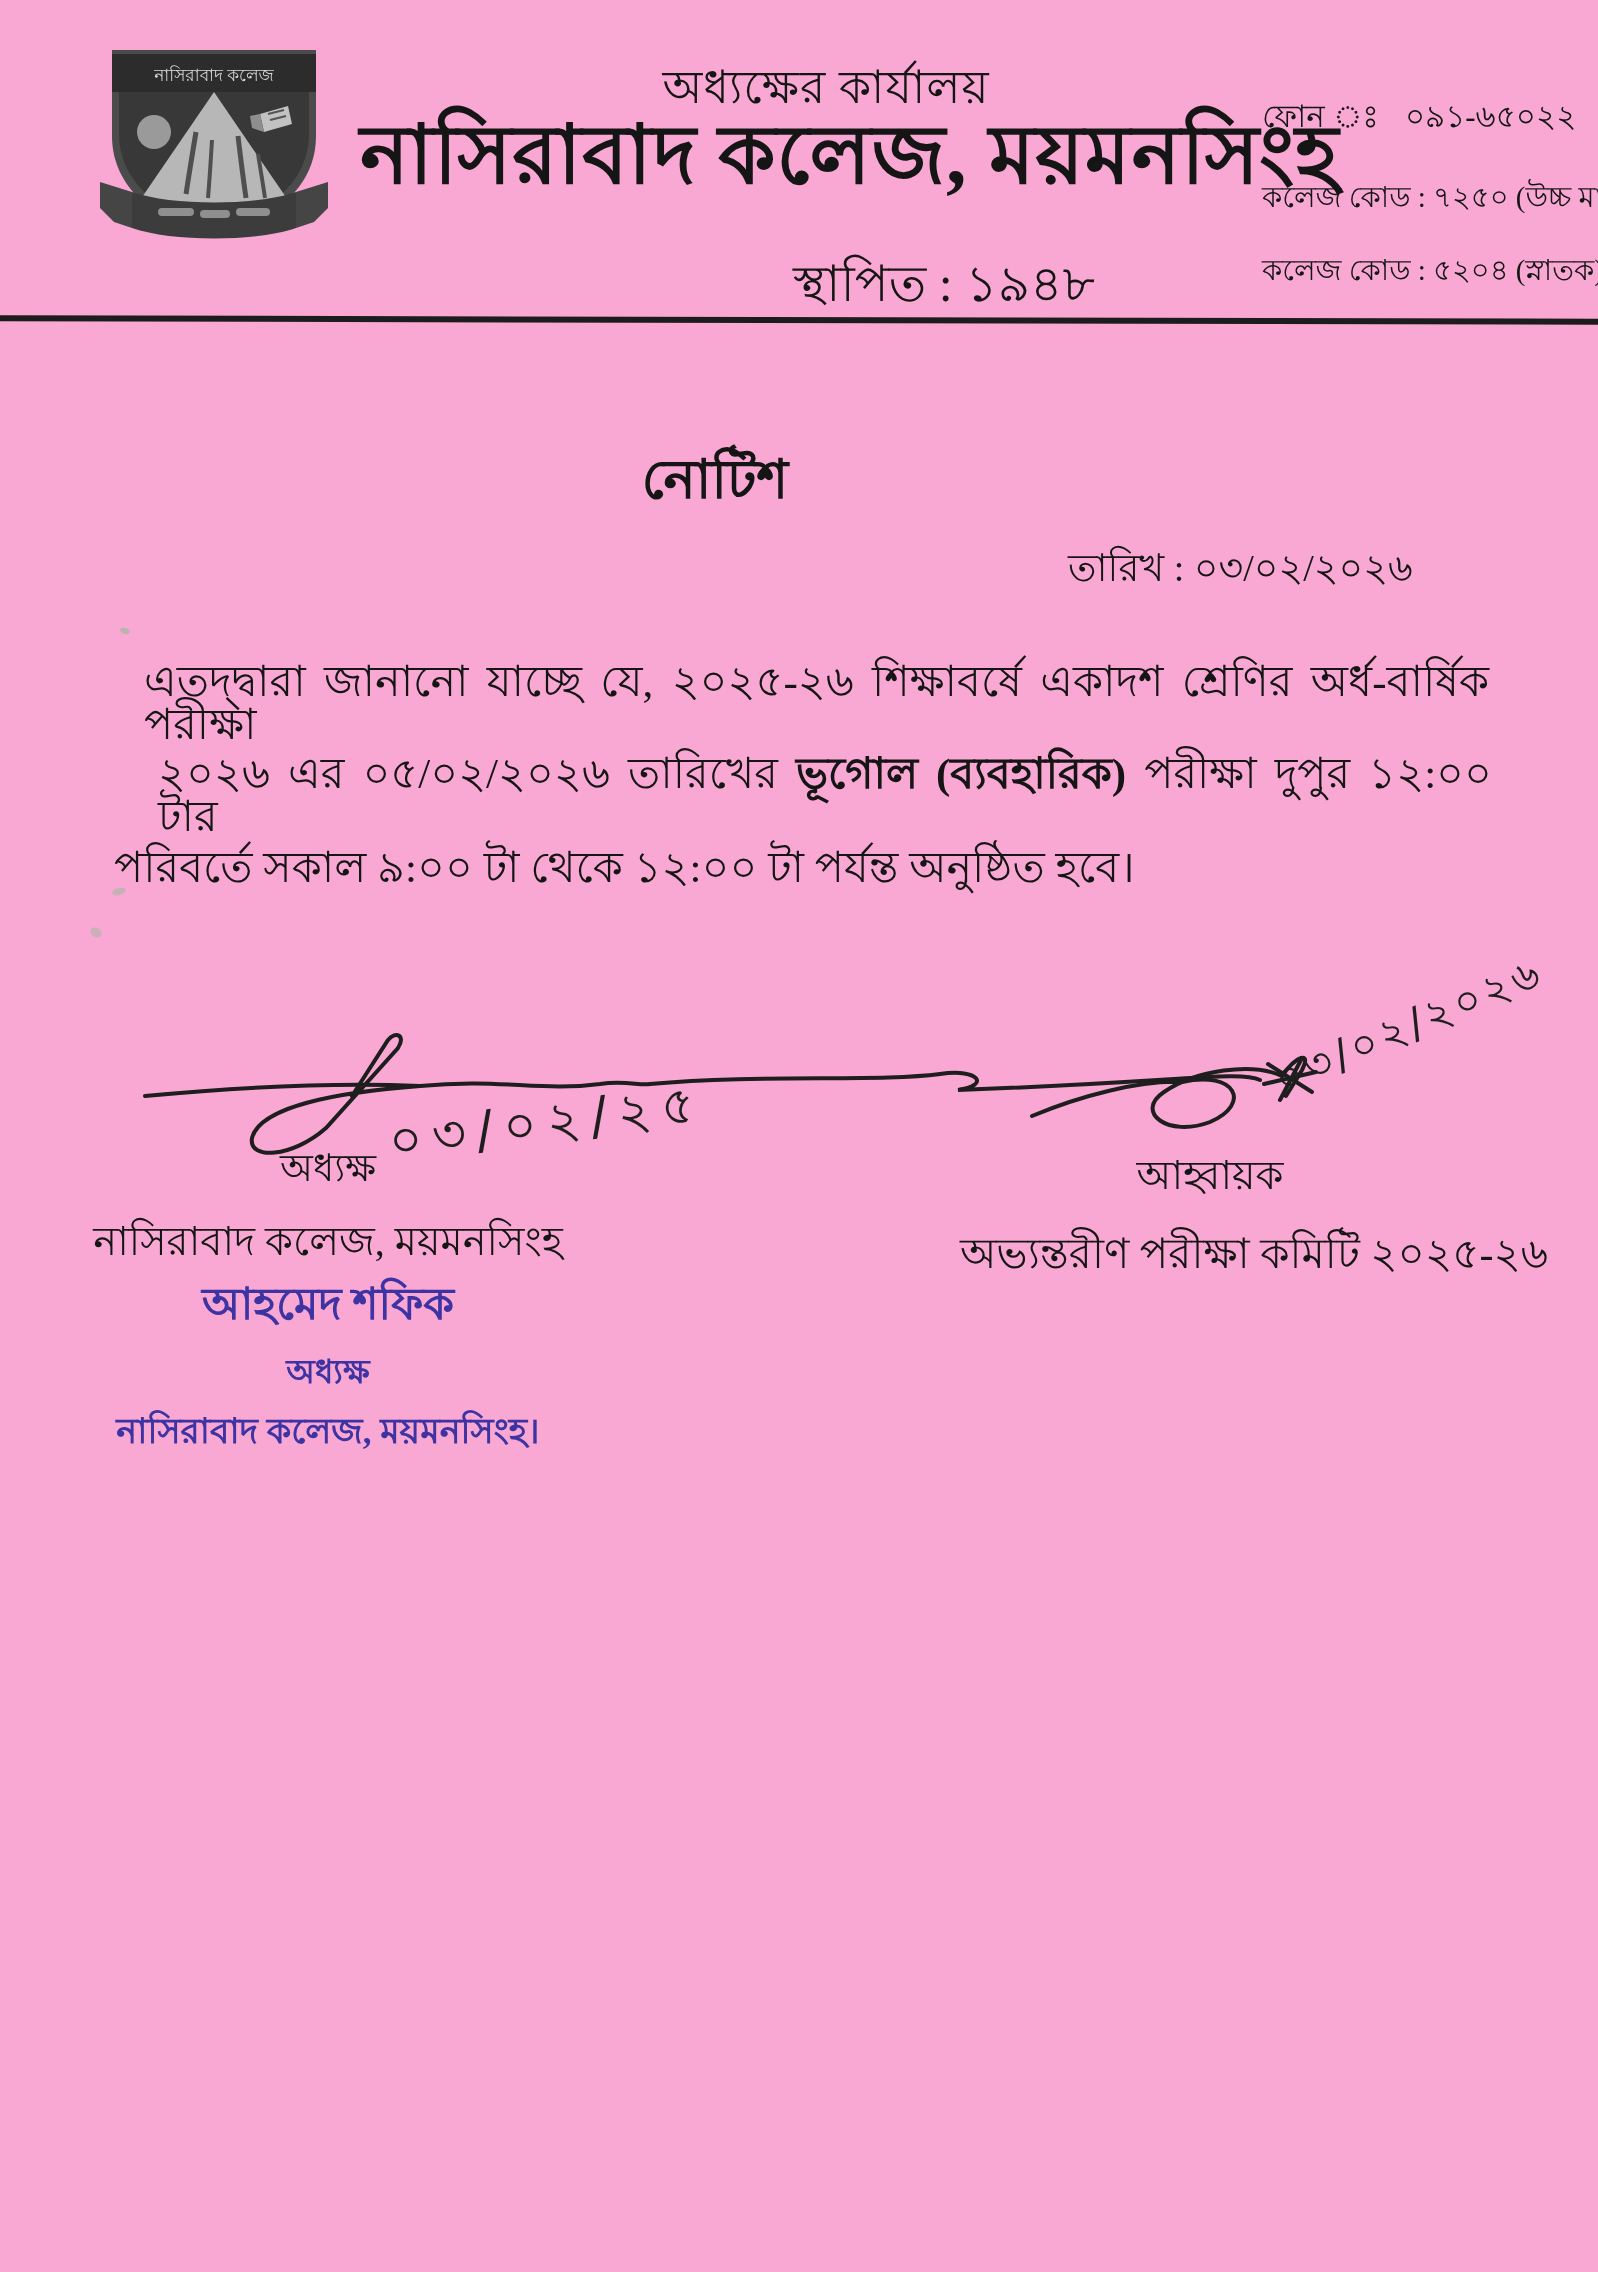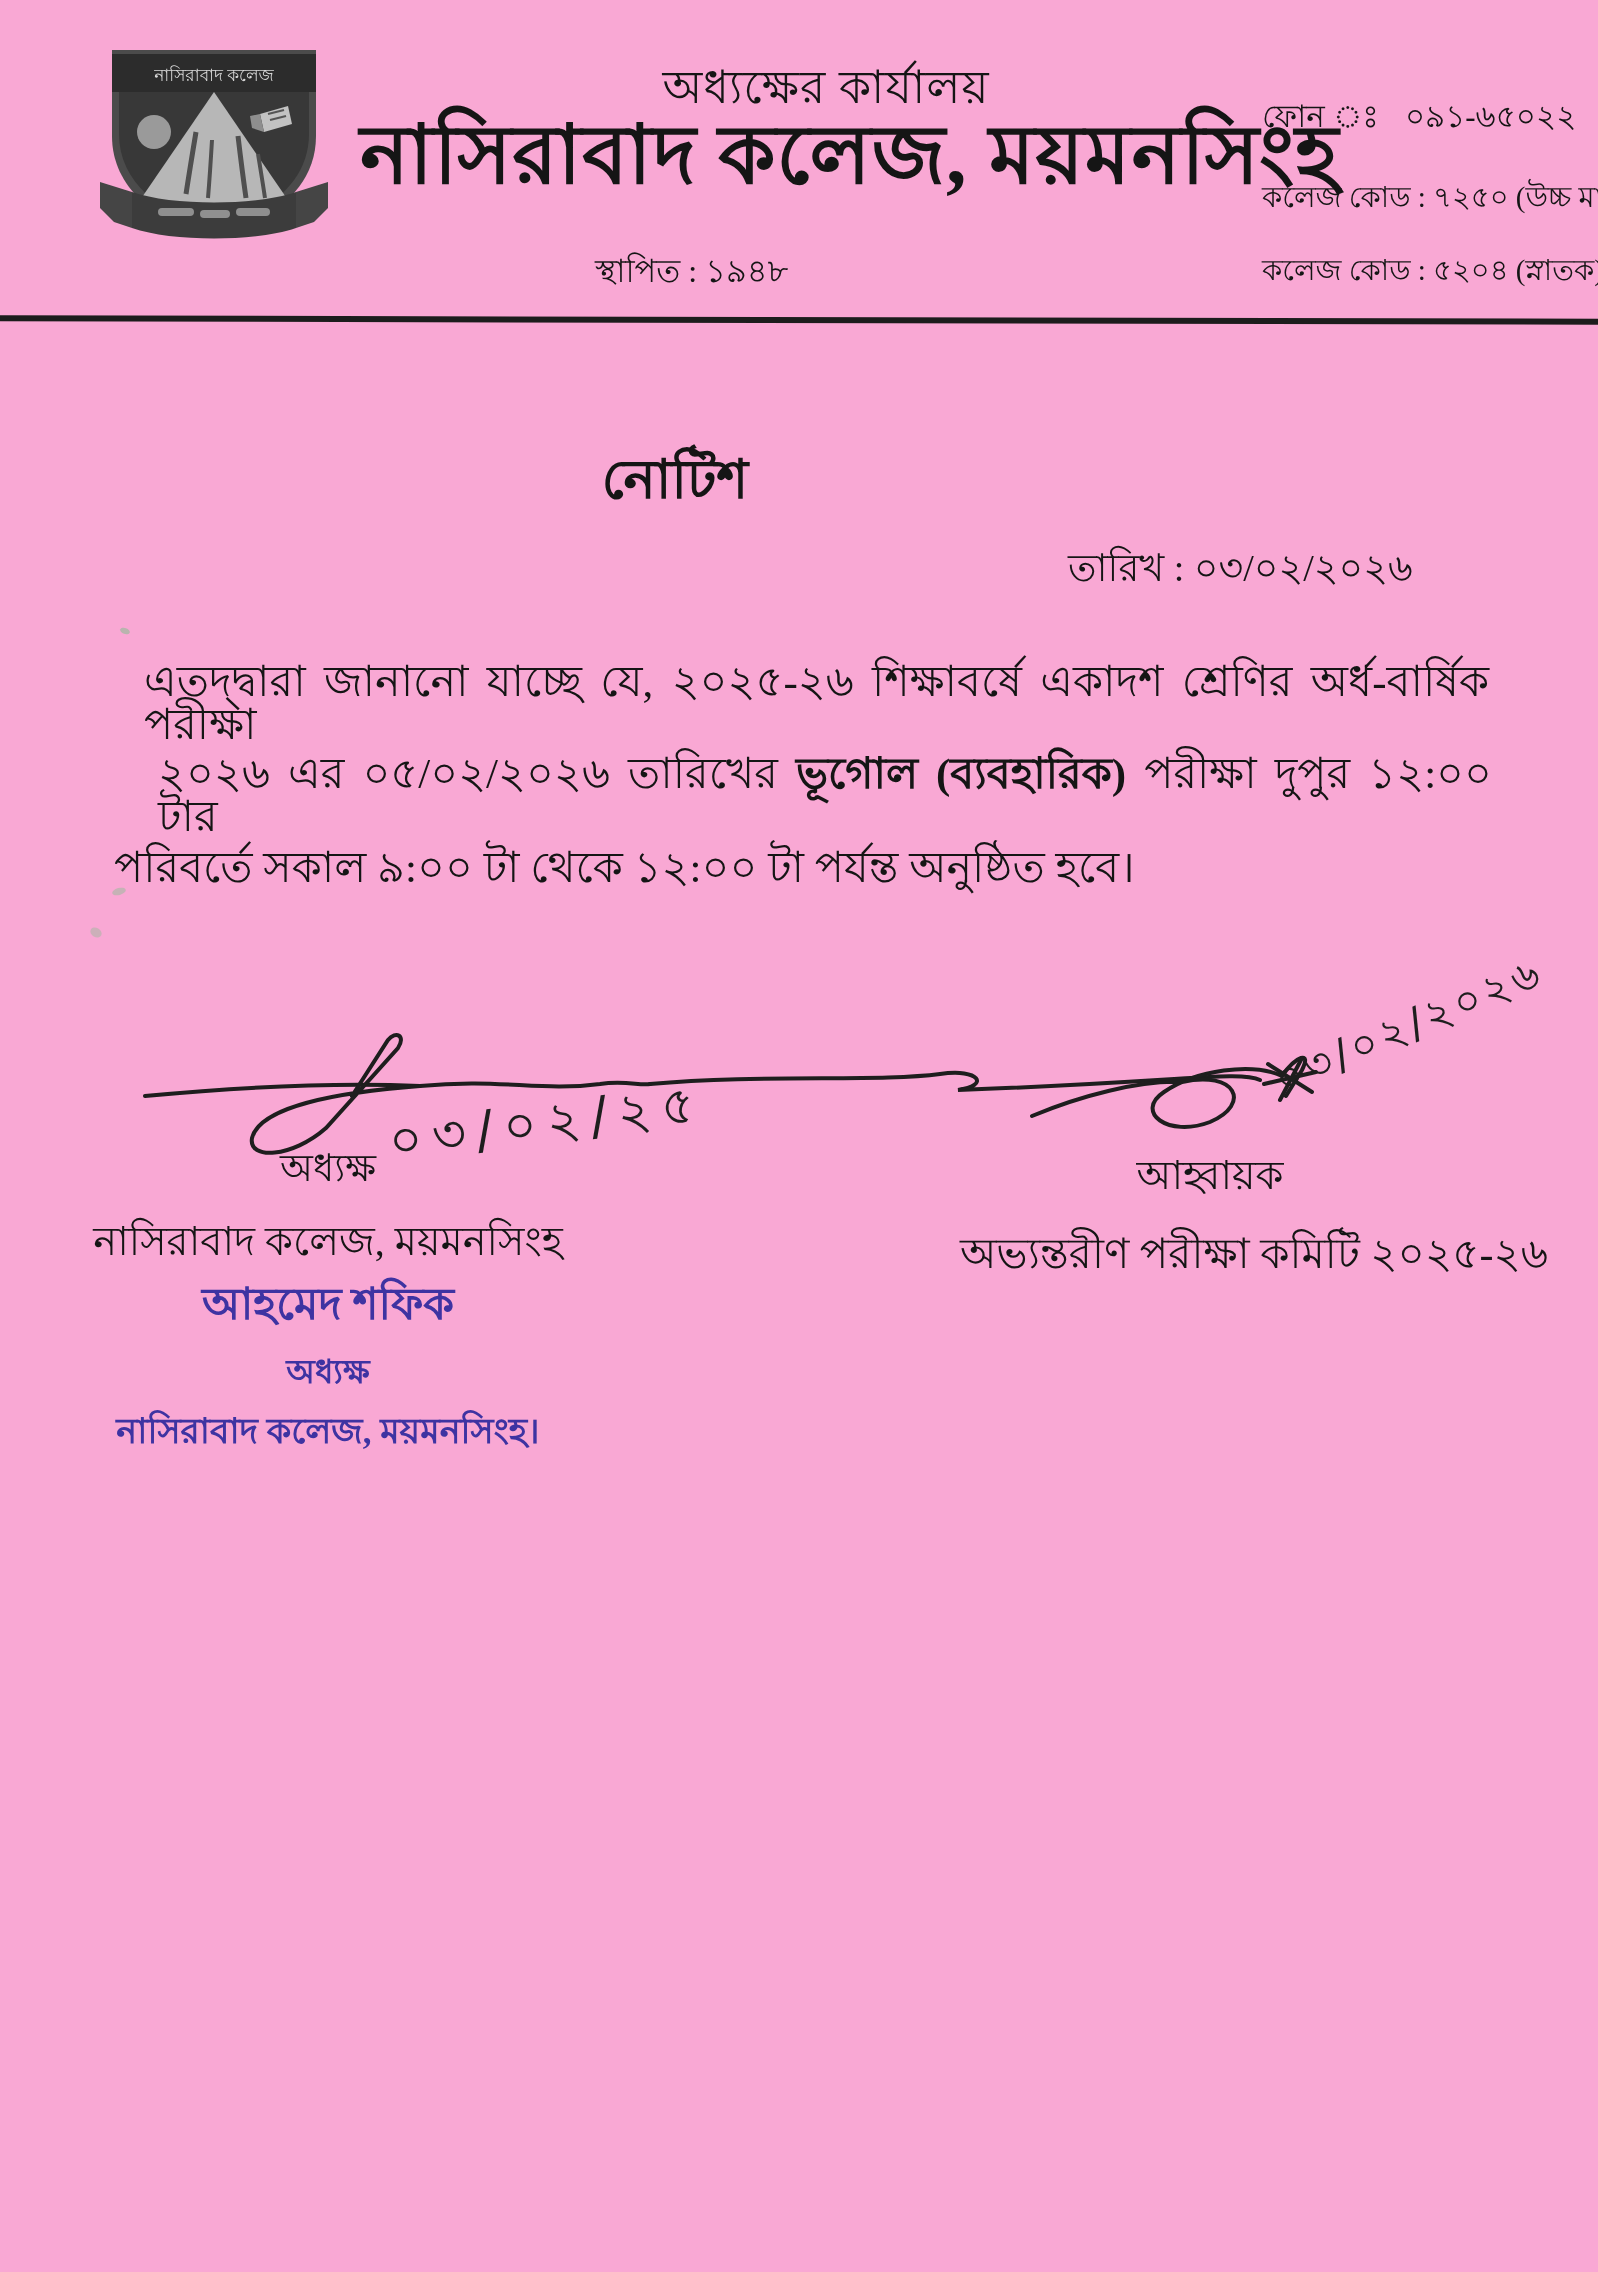--- a/index.html
+++ b/index.html
@@ -10,29 +10,29 @@
     background:#f9a8d4;
     font-family:"Liberation Serif","DejaVu Serif",serif;
     color:#151515;
     overflow:hidden;
   }
   .abs{position:absolute;}
 
   
   .office-line{left:520px;top:52px;width:612px;text-align:center;font-size:46px;letter-spacing:1px;}
   .college-name{left:360px;top:92px;width:920px;text-align:center;font-size:82px;font-weight:bold;letter-spacing:1px;white-space:nowrap;}
-  .established{left:595px;top:246px;width:500px;text-align:left;font-size:32px;}
+  .established{left:595px;top:246px;width:500px;text-align:right;font-size:50px;}
   .contact{left:1262px;top:92px;width:330px;font-size:29px;}
   .contact .row{margin-bottom:24px;white-space:nowrap;}
   .contact .phone-row{font-size:31px;margin-bottom:30px;}
   .contact .phone-row .num{margin-left:26px;}
   .rule{left:0;top:317px;width:1598px;height:6px;background:#1c1c1c;transform:rotate(0.12deg);}
 
   
-  .notice-title{left:0;top:438px;width:1350px;text-align:center;font-size:54px;font-weight:bold;}
+  .notice-title{left:0;top:438px;width:1350px;text-align:center;font-size:54px;font-weight:bold;padding-left:40px;}
   .date-line{left:1068px;top:538px;font-size:38px;white-space:nowrap;}
 
   .body-line{font-size:43px;line-height:1.0;white-space:normal;}
   .jl{text-align:justify;text-align-last:justify;}
   .line1{left:144px;top:660px;width:1345px;}
   .line2{left:158px;top:752px;width:1334px;}
   .line3{left:114px;top:846px;width:1200px;}
 
   
   .sig-svg{left:0;top:0;}

